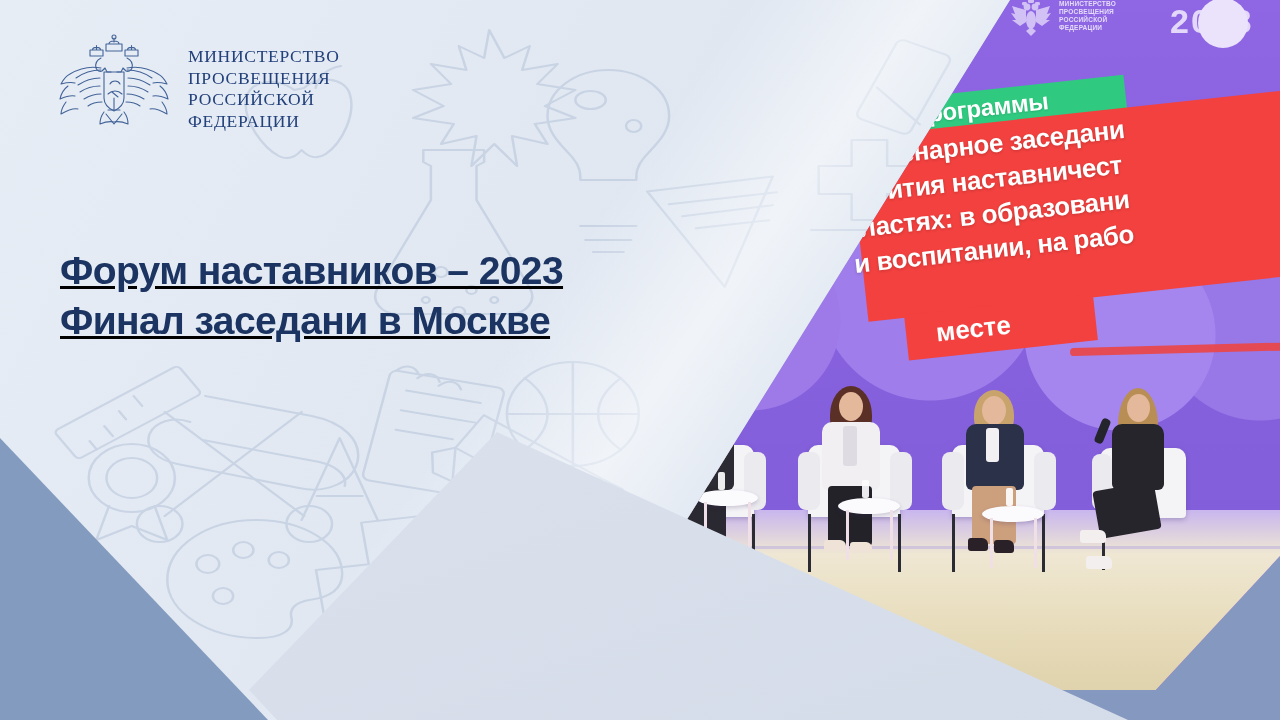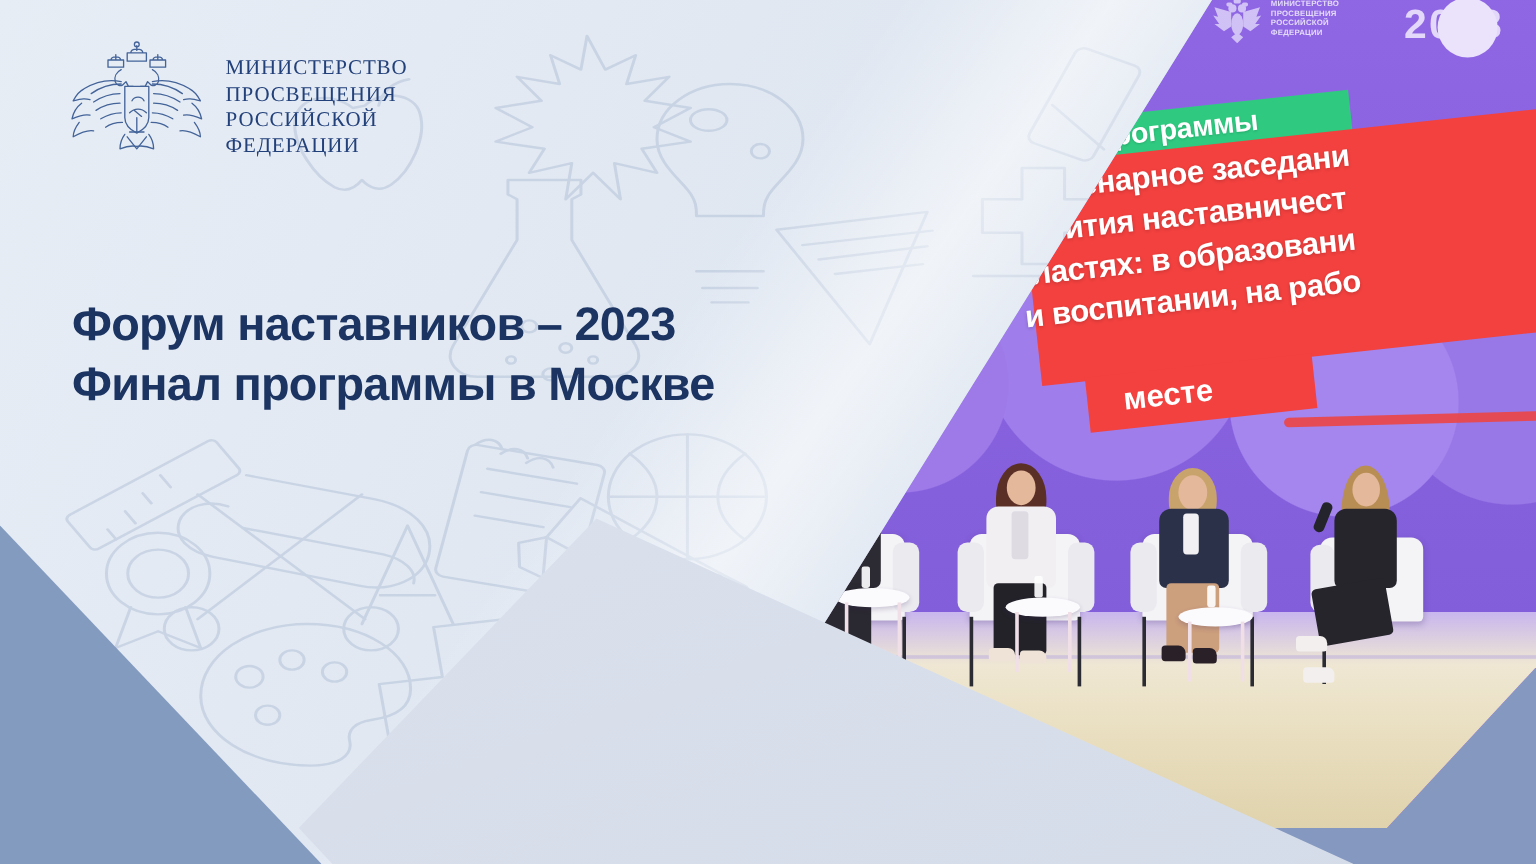--- a/index.html
+++ b/index.html
@@ -107,21 +107,21 @@
      clip-path: polygon(497px 432px, 1128px 720px, 277px 720px, 249px 690px);
   }
 
   
   .ministry{ position:absolute; left:56px; top:34px; display:flex; align-items:flex-start; gap:16px; }
   .crest{ width:116px; height:92px; }
   .ministry-lines{ margin-top:12px; }
   .ministry-lines div{ font-family:"Liberation Serif", serif; font-size:17.5px;
      line-height:21.5px; letter-spacing:.7px; color:#22407a; font-weight:normal; }
 
-  .headline{ position:absolute; left:60px; top:246px; }
+  .headline{ position:absolute; left:60px; top:246px;text-decoration:underline; }
   .headline .hl{ font-size:39px; line-height:50px; font-weight:bold; color:#1b3461;
      letter-spacing:-0.6px; white-space:nowrap; }
 </style>
 </head>
 <body>
 
 <div id="stage">
 
   <div class="photo-layer">
     <div class="photo">
@@ -438,16 +438,16 @@
     <div class="ministry-lines">
       <div>МИНИСТЕРСТВО</div>
       <div>ПРОСВЕЩЕНИЯ</div>
       <div>РОССИЙСКОЙ</div>
       <div>ФЕДЕРАЦИИ</div>
     </div>
   </div>
 
   <div class="headline">
     <div class="hl">Форум наставников – 2023</div>
-    <div class="hl">Финал программы в Москве</div>
+    <div class="hl">Финал заседани в Москве</div>
   </div>
 
 </div>
 
 </body></html>

